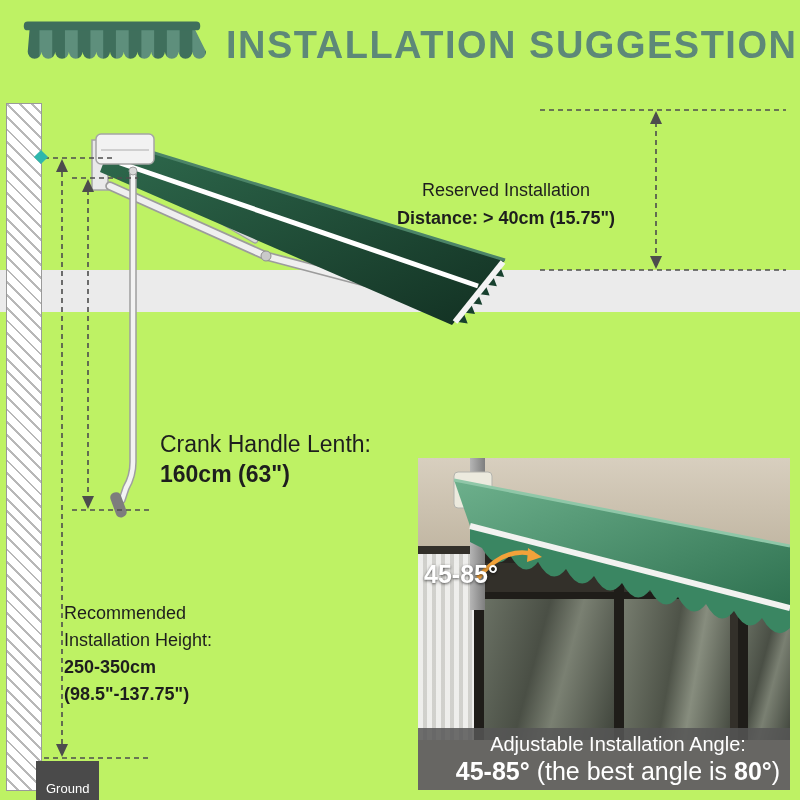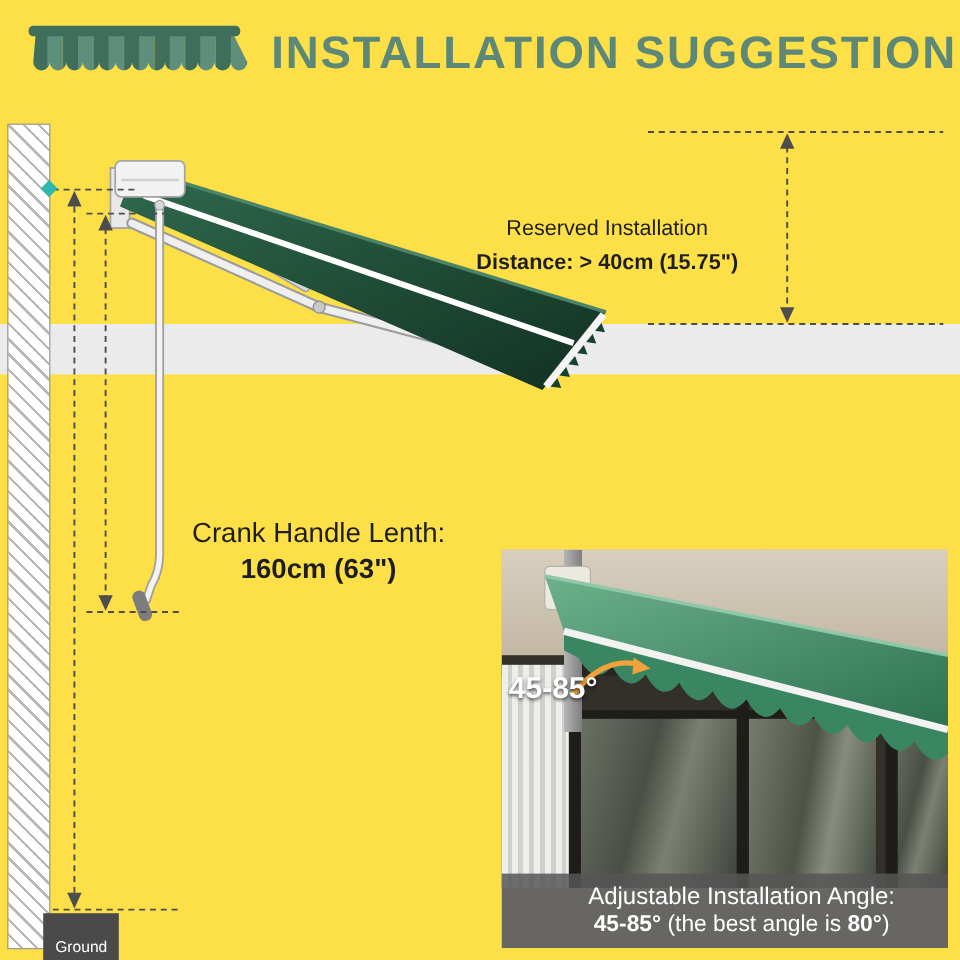--- a/index.html
+++ b/index.html
@@ -6,21 +6,21 @@
     --accent_green:#5d8878;
     --fabric_dark:#17402e;
     --fabric_mid:#2a5f46;
     --orange:#f2a23a;
     --line:#4d4d4d;
     --band:#ebebeb;
   }
   *{box-sizing:border-box;margin:0;padding:0}
   html,body{width:800px;height:800px;background:#fff;overflow:hidden;
     font-family:"Liberation Sans", sans-serif;color:#1e1e1e;}
-  .page{position:relative;width:800px;height:800px;background:#fde047;}
+  .page{position:relative;width:800px;height:800px;background:#bef264;}
 
   
   .hdr{position:absolute;left:14px;top:16px;display:flex;align-items:center;gap:16px;z-index:5;}
   .logo{width:196px;height:58px;}
   .title{font-size:38px;font-weight:bold;letter-spacing:1.5px;color:var(--accent_green);white-space:nowrap;}
 
   
   .band{position:absolute;left:0;top:270px;width:800px;height:42px;background:var(--band);z-index:0;}
   .wall{position:absolute;left:6px;top:103px;width:36px;height:688px;z-index:1;
     border:1px solid #9a9a9a;
@@ -38,21 +38,21 @@
   .arm-outline{stroke:#9c9c9c;stroke-width:9.5;fill:none;stroke-linecap:round;stroke-linejoin:round;}
   .arm{stroke:#efefef;stroke-width:6;fill:none;stroke-linecap:round;stroke-linejoin:round;}
   .pole-outline{stroke:#9f9f9f;stroke-width:7.5;fill:none;stroke-linecap:round;}
   .pole{stroke:#f3f3f3;stroke-width:4.5;fill:none;stroke-linecap:round;}
 
   
   .txt{position:absolute;z-index:4;font-size:18px;line-height:28px;color:#1e1e1e;}
   .txt .b{font-weight:bold;}
   .reserved{left:360px;top:176px;width:292px;text-align:center;}
   .reserved .l2{font-weight:600;}
-  .crank{left:160px;top:429px;font-size:23px;line-height:30px;text-align:center;}
+  .crank{left:160px;top:429px;font-size:23px;line-height:30px;}
   .height{left:64px;top:600px;line-height:27px;}
   .ground{position:absolute;left:36px;top:761px;z-index:4;background:#4a4a4a;color:#fff;
     font-size:13px;padding:20px 10px;}
 
   
   .inset{position:absolute;left:418px;top:458px;width:372px;height:332px;overflow:hidden;z-index:3;
     background:#c9bfae;}
   .in-wall{position:absolute;left:0;top:0;width:372px;height:100px;
     background:linear-gradient(#d8cfbf,#bfb4a0);}
   .in-dark{position:absolute;left:0;top:88px;width:372px;height:194px;background:#33302a;}
@@ -67,21 +67,21 @@
   .in-rail{position:absolute;left:56px;top:134px;width:316px;height:7px;background:#1f1d19;}
   .in-curtain{position:absolute;left:0;top:96px;width:56px;height:186px;opacity:.96;
     background:repeating-linear-gradient(90deg,#f6f6f4 0 5px,#d7d7d3 5px 9px);}
   .in-svg{position:absolute;left:0;top:0;width:372px;height:282px;}
   .angle{position:absolute;left:6px;top:102px;z-index:6;font-size:25px;font-weight:bold;color:#fff;
     text-shadow:0 1px 3px rgba(0,0,0,.65);}
   .caption{position:absolute;left:0;bottom:0;width:372px;height:62px;z-index:7;
     background:rgba(86,86,86,.85);color:#fff;display:flex;flex-direction:column;
     align-items:center;justify-content:center;gap:1px;text-align:center;padding-left:28px;}
   .caption .c1{font-size:20px;}
-  .caption .c2{font-size:19px;}
+  .caption .c2{font-size:25px;}
   .caption .b{font-weight:bold;}
 </style>
 </head>
 <body>
 
 <div class="page">
 
   <header class="hdr">
     <svg class="logo" viewBox="0 0 200 58">
       <defs>
@@ -164,20 +164,26 @@
   <div class="txt reserved">
     <div>Reserved Installation</div>
     <div class="l2">Distance: &gt; 40cm (15.75")</div>
   </div>
 
   <div class="txt crank">
     <div>Crank Handle Lenth:</div>
     <div class="b">160cm (63")</div>
   </div>
 
+  <div class="txt height">
+    <div>Recommended</div>
+    <div>Installation Height:</div>
+    <div class="b">250-350cm</div>
+    <div class="b">(98.5"-137.75")</div>
+  </div>
 
   <div class="ground">Ground</div>
 
   <figure class="inset">
     <div class="in-wall"></div>
     <div class="in-dark"></div>
     <div class="in-beam"></div>
     <div class="in-glass in-g1"></div>
     <div class="in-glass in-g2"></div>
     <div class="in-glass in-g3"></div>

